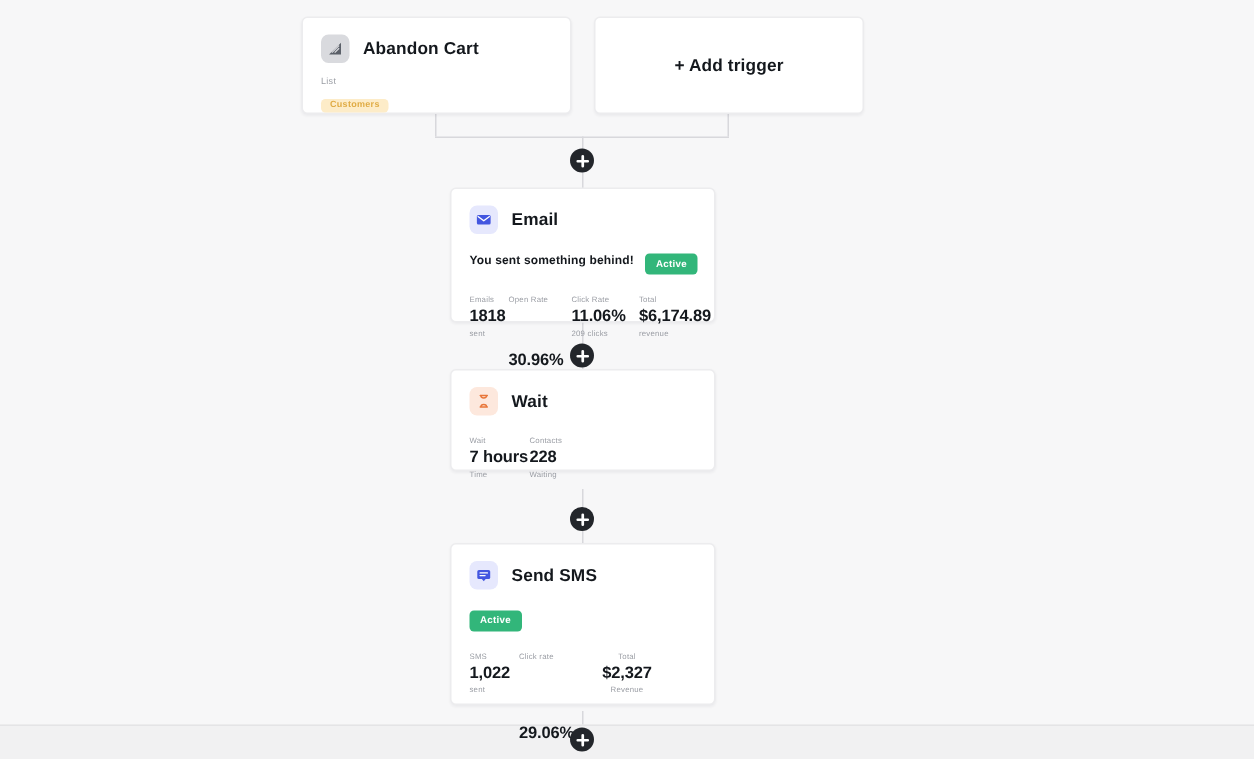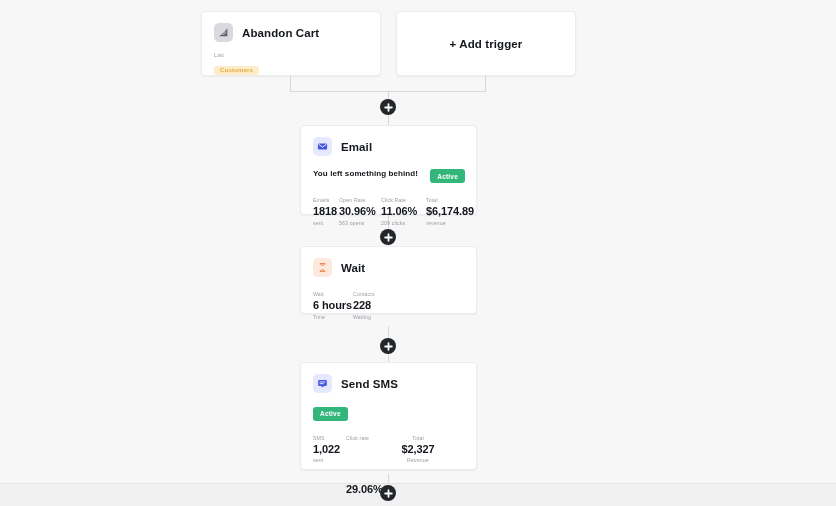--- a/index.html
+++ b/index.html
@@ -199,21 +199,21 @@
   }
   .stat-sub {
     font-size: 5.2px;
     color: #9a9da4;
     letter-spacing: .15px;
     margin-top: 2px;
   }
 
   
   .email-card .stat:nth-child(1) { width: 26px; }
-  .email-card .stat:nth-child(2) { width: 42px; }
+  .email-card .stat:nth-child(2) { width: 42px; gap: 29px; }
   .email-card .stat:nth-child(3) { width: 45px; }
   .email-card .stat:nth-child(4) { width: 50px; }
 
   .wait-card .stat:nth-child(1) { width: 40px; }
   .wait-card .stat:nth-child(2) { width: 50px; }
 
   .sms-card .stat:nth-child(1) { width: 33px; }
   .sms-card .stat:nth-child(2) { width: 47px; gap: 40px; }
   .sms-card .stat:nth-child(3) { width: 50px; text-align: center; }
 </style>
@@ -286,21 +286,21 @@
       <span class="node-icon icon-indigo">
         <svg width="11" height="11" viewBox="0 0 12 12" aria-hidden="true">
           <rect x="1" y="2.6" width="10" height="6.8" rx="1.1" fill="#4356e0"></rect>
           <path d="M1.6 3.4 L6 6.7 L10.4 3.4" stroke="#ffffff" stroke-width="1" fill="none" stroke-linejoin="round"></path>
         </svg>
       </span>
       <span class="node-title">Email</span>
     </div>
 
     <div class="headline-row">
-      <span class="headline">You left something behind!</span>
+      <span class="headline">You sent something behind!</span>
       <span class="badge">Active</span>
     </div>
 
     <div class="stats">
       <div class="stat">
         <span class="stat-label">Emails</span>
         <span class="stat-value">1818</span>
         <span class="stat-sub">sent</span>
       </div>
       <div class="stat">
@@ -329,21 +329,21 @@
           <path d="M3.9 1.8 C3.9 4.2 8.1 4.2 8.1 1.8" stroke="#e8763a" stroke-width="1" fill="none"></path>
           <path d="M3.9 10.2 C3.9 7.8 8.1 7.8 8.1 10.2" stroke="#e8763a" stroke-width="1" fill="none"></path>
         </svg>
       </span>
       <span class="node-title">Wait</span>
     </div>
 
     <div class="stats">
       <div class="stat">
         <span class="stat-label">Wait</span>
-        <span class="stat-value">6 hours</span>
+        <span class="stat-value">7 hours</span>
         <span class="stat-sub">Time</span>
       </div>
       <div class="stat">
         <span class="stat-label">Contacts</span>
         <span class="stat-value">228</span>
         <span class="stat-sub">Waiting</span>
       </div>
     </div>
   </div>
 

